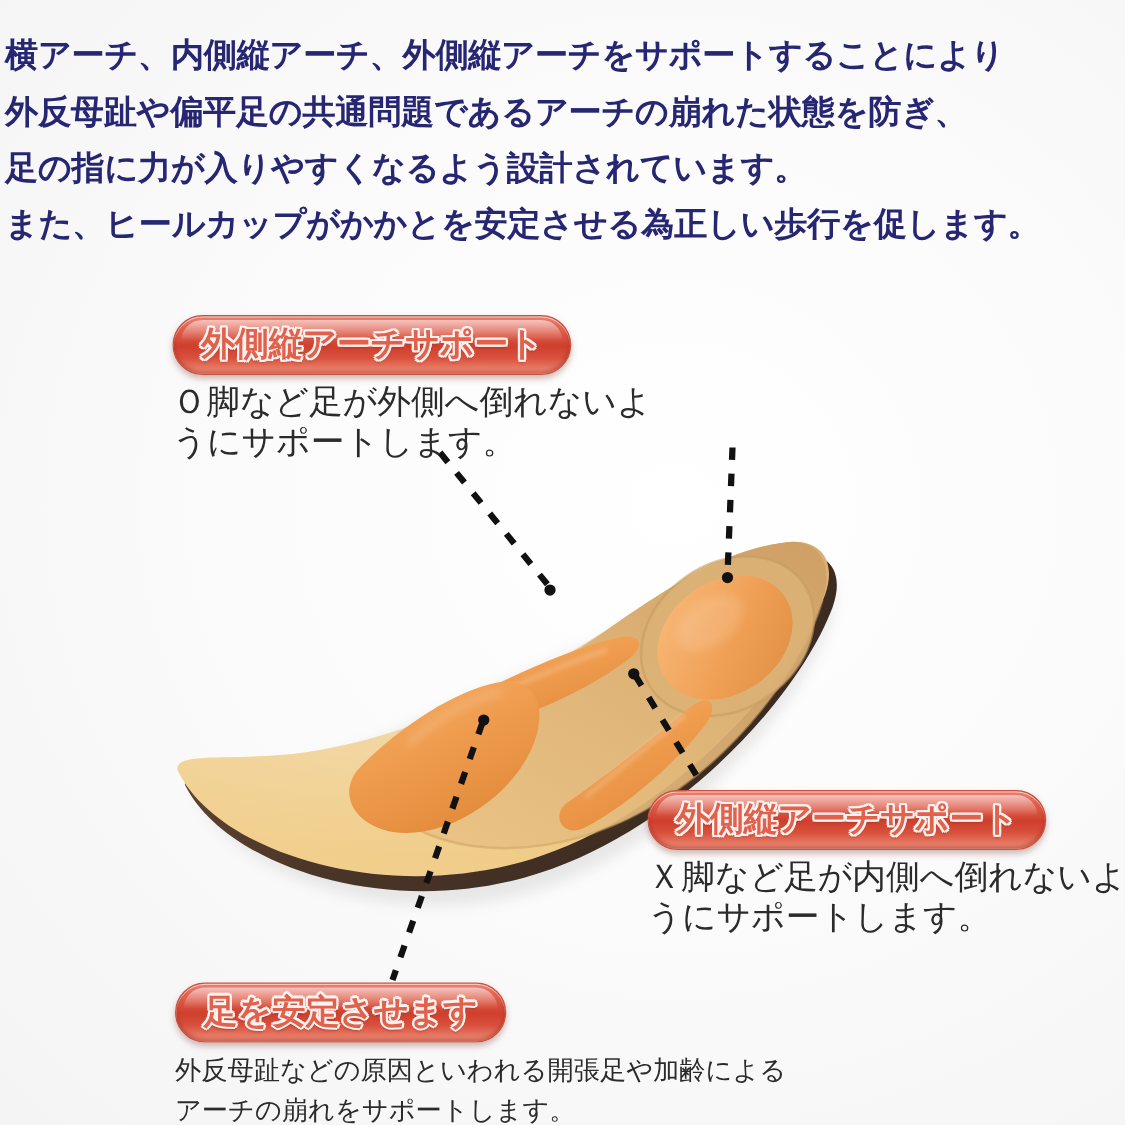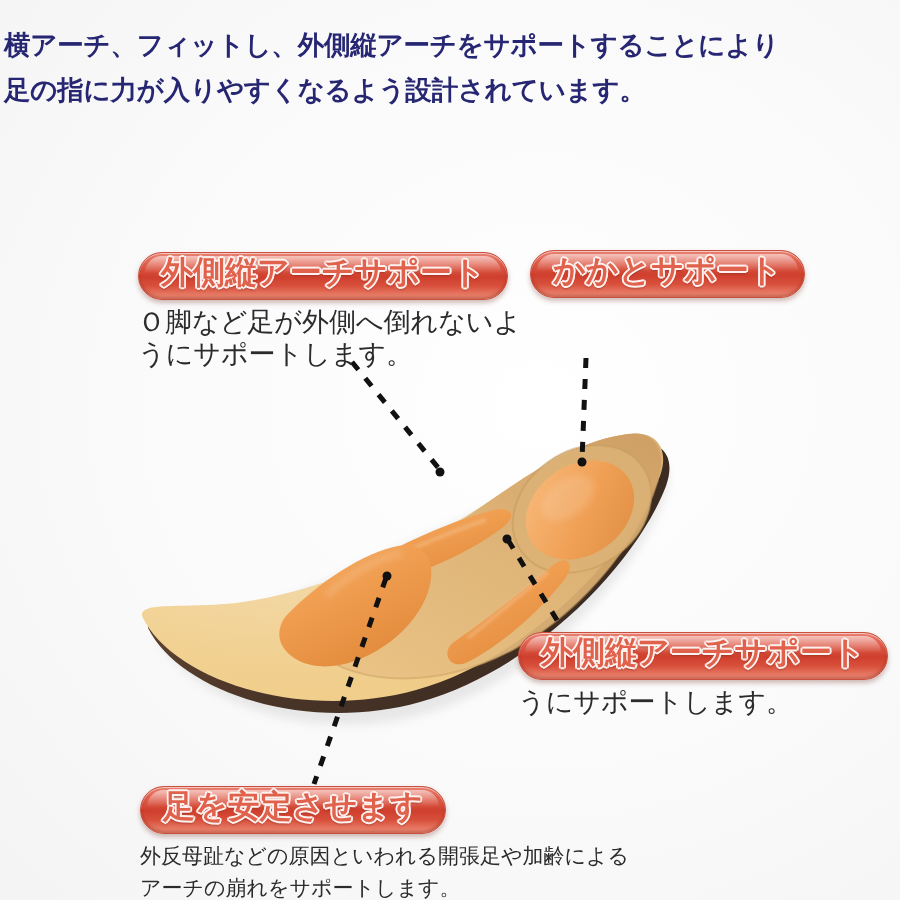--- a/index.html
+++ b/index.html
@@ -48,23 +48,23 @@
   }
   .pill::after{
     content:"";
     position:absolute;left:6px;right:6px;top:3px;height:38%;
     border-radius:999px 999px 60% 60%/999px 999px 30% 30%;
     background:linear-gradient(180deg,rgba(255,255,255,.55),rgba(255,255,255,0));
     pointer-events:none;
   }
   .pill span{
     position:relative; z-index:2;
-    font-family:Liberation Mono, monospace;
+    font-family:Liberation Serif, serif;
     font-weight:700;
-    font-size:32px;
+    font-size:27px;
     line-height:34px;
     color:#e0614c;
     letter-spacing:0px;
     -webkit-text-stroke:0px;
     text-shadow:
       -1.4px -1.4px 0 #fdf2ef, 1.4px -1.4px 0 #fdf2ef,
       -1.4px  1.4px 0 #fdf2ef, 1.4px  1.4px 0 #fdf2ef,
       -1.8px 0 0 #fdf2ef, 1.8px 0 0 #fdf2ef,
        0 -1.8px 0 #fdf2ef, 0 1.8px 0 #fdf2ef,
        0 2.5px 2px rgba(110,40,30,.45);
@@ -95,22 +95,24 @@
 
   
   .leader{ position:absolute; overflow:visible; pointer-events:none; }
 </style>
 </head>
 <body>
 
 <div id="stage">
 
   <div class="headline">
-    <div>横アーチ、フィットし、外側縦アーチをサポートすることにより</div>
+    <div>横アーチ、内側縦アーチ、外側縦アーチをサポートすることにより</div>
+    <div>外反母趾や偏平足の共通問題であるアーチの崩れた状態を防ぎ、</div>
     <div>足の指に力が入りやすくなるよう設計されています。</div>
+    <div>また、ヒールカップがかかとを安定させる為正しい歩行を促します。</div>
   </div>
 
   <svg id="insole" viewBox="0 0 600 430">
     <defs>
       <linearGradient id="topGrad" x1="0" y1="1" x2="1" y2="0">
         <stop offset="0%" stop-color="#f2d190"></stop>
         <stop offset="35%" stop-color="#efcb87"></stop>
         <stop offset="70%" stop-color="#e3bb7c"></stop>
         <stop offset="100%" stop-color="#d9ae72"></stop>
       </linearGradient>
@@ -228,30 +230,28 @@
     <div class="pill">
       <span>外側縦アーチサポート</span>
     </div>
     <div class="desc">
       <div>Ｏ脚など足が外側へ倒れないよ</div>
       <div>うにサポートします。</div>
     </div>
   </div>
 
   <div class="callout" id="callout-heel">
-    <div class="pill">
-      <span>かかとサポート</span>
-    </div>
   </div>
 
   <div class="callout" id="callout-medial">
     <div class="pill">
       <span>外側縦アーチサポート</span>
     </div>
     <div class="desc">
+      <div>Ｘ脚など足が内側へ倒れないよ</div>
       <div>うにサポートします。</div>
     </div>
   </div>
 
   <div class="callout" id="callout-transverse">
     <div class="pill">
       <span>足を安定させます</span>
     </div>
     <div class="desc">
       <div>外反母趾などの原因といわれる開張足や加齢による</div>

